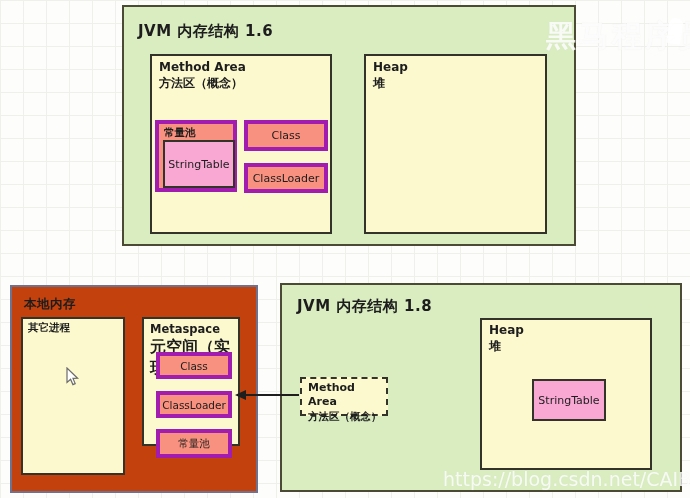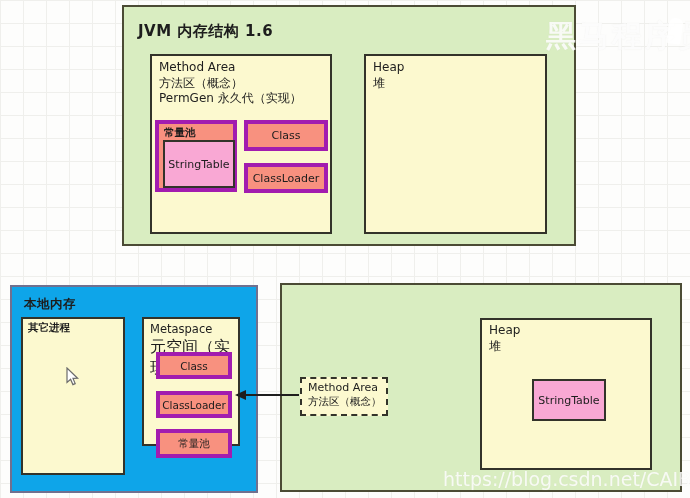--- a/index.html
+++ b/index.html
@@ -8,26 +8,26 @@
     font-family:"DejaVu Sans","Liberation Sans",sans-serif;
     background-color:#fdfdfc;
     background-image:
       linear-gradient(to right, #efefec 1px, transparent 1px),
       linear-gradient(to bottom, #efefec 1px, transparent 1px);
     background-size:23px 23px;
     color:#1d1d1d;
   }
   .abs{position:absolute;box-sizing:border-box;}
   .panel-green{background:#d9edc1;border:2px solid #4b4b35;}
-  .panel-purple{background:#0ea5e9;border:2px solid #70708f;}
+  .panel-purple{background:#c2410c;border:2px solid #70708f;}
   .box-yellow{background:#fcf9cf;border:2px solid #33332a;}
   .box-pink{background:#f8917f;border:4px solid #a21caf;}
   .box-red{background:#f9a8d4;border:2px solid #33332a;}
   .panel-title{font-weight:bold;font-size:15px;letter-spacing:0.5px;}
-  .lines{font-weight:normal;font-size:12px;line-height:1.3;}
+  .lines{font-weight:bold;font-size:12px;line-height:1.3;}
   .small-label{font-weight:bold;font-size:10.5px;}
   .center-label{display:flex;align-items:center;justify-content:center;
     font-weight:normal;font-size:11px;text-align:center;}
   .dashed{border-style:dashed !important;border-width:2px;}
   .wm-top{font-weight:bold;font-size:30px;letter-spacing:3px;
     color:rgba(255,255,255,0.82);white-space:nowrap;
     text-shadow:0 0 1px rgba(210,210,205,0.35);}
   .wm-bottom{font-size:19px;color:rgba(255,255,255,0.80);white-space:nowrap;
     text-shadow:0 0 1px rgba(215,215,210,0.3);}
   .arrow-line{background:#1e1e1e;}
@@ -39,21 +39,20 @@
 
 <div class="abs" style="left:0;top:0;width:690px;height:498px;">
 
   <div class="abs panel-green" style="left:122px;top:5px;width:454px;height:241px;">
     <div class="abs panel-title" style="left:14px;top:15px;">JVM 内存结构 1.6</div>
 
     <div class="abs box-yellow" style="left:26px;top:47px;width:182px;height:180px;">
       <div class="abs lines" style="left:7px;top:4px;right:4px;">
         <div>Method Area</div>
         <div>方法区（概念）</div>
-        <div>PermGen 永久代（实现）</div>
       </div>
 
       <div class="abs box-pink" style="left:3px;top:64px;width:82px;height:72px;">
         <div class="abs small-label" style="left:5px;top:2px;">常量池</div>
         <div class="abs box-red center-label" style="left:4px;top:16px;width:72px;height:48px;">StringTable</div>
       </div>
 
       <div class="abs box-pink center-label" style="left:92px;top:64px;width:84px;height:31px;">Class</div>
 
       <div class="abs box-pink center-label" style="left:92px;top:107px;width:84px;height:30px;">ClassLoader</div>
@@ -83,20 +82,21 @@
       <div class="abs box-pink center-label" style="left:12px;top:72px;width:76px;height:27px;font-size:10.5px;">ClassLoader</div>
       <div class="abs box-pink center-label" style="left:12px;top:110px;width:76px;height:29px;font-size:10.5px;">常量池</div>
     </div>
 
     <svg class="abs" style="left:62px;top:365px;position:absolute;left:52px;top:80px;" width="16" height="20" viewBox="0 0 16 20">
       <path d="M3,1 L3,15.5 L6.6,12.2 L8.9,17.6 L11.2,16.6 L9,11.4 L13.6,11.2 Z" fill="#ffffff" stroke="#6b6b6b" stroke-width="1.2"></path>
     </svg>
   </div>
 
   <div class="abs panel-green" style="left:280px;top:283px;width:402px;height:209px;">
+    <div class="abs panel-title" style="left:15px;top:12px;">JVM 内存结构 1.8</div>
 
     <div class="abs box-yellow dashed" style="left:18px;top:92px;width:88px;height:39px;">
       <div class="abs lines" style="left:6px;top:2px;font-size:11px;">
         <div>Method Area</div>
         <div style="font-size:10.5px;">方法区（概念）</div>
       </div>
     </div>
 
     <div class="abs box-yellow" style="left:198px;top:33px;width:172px;height:152px;">
       <div class="abs lines" style="left:7px;top:3px;">

